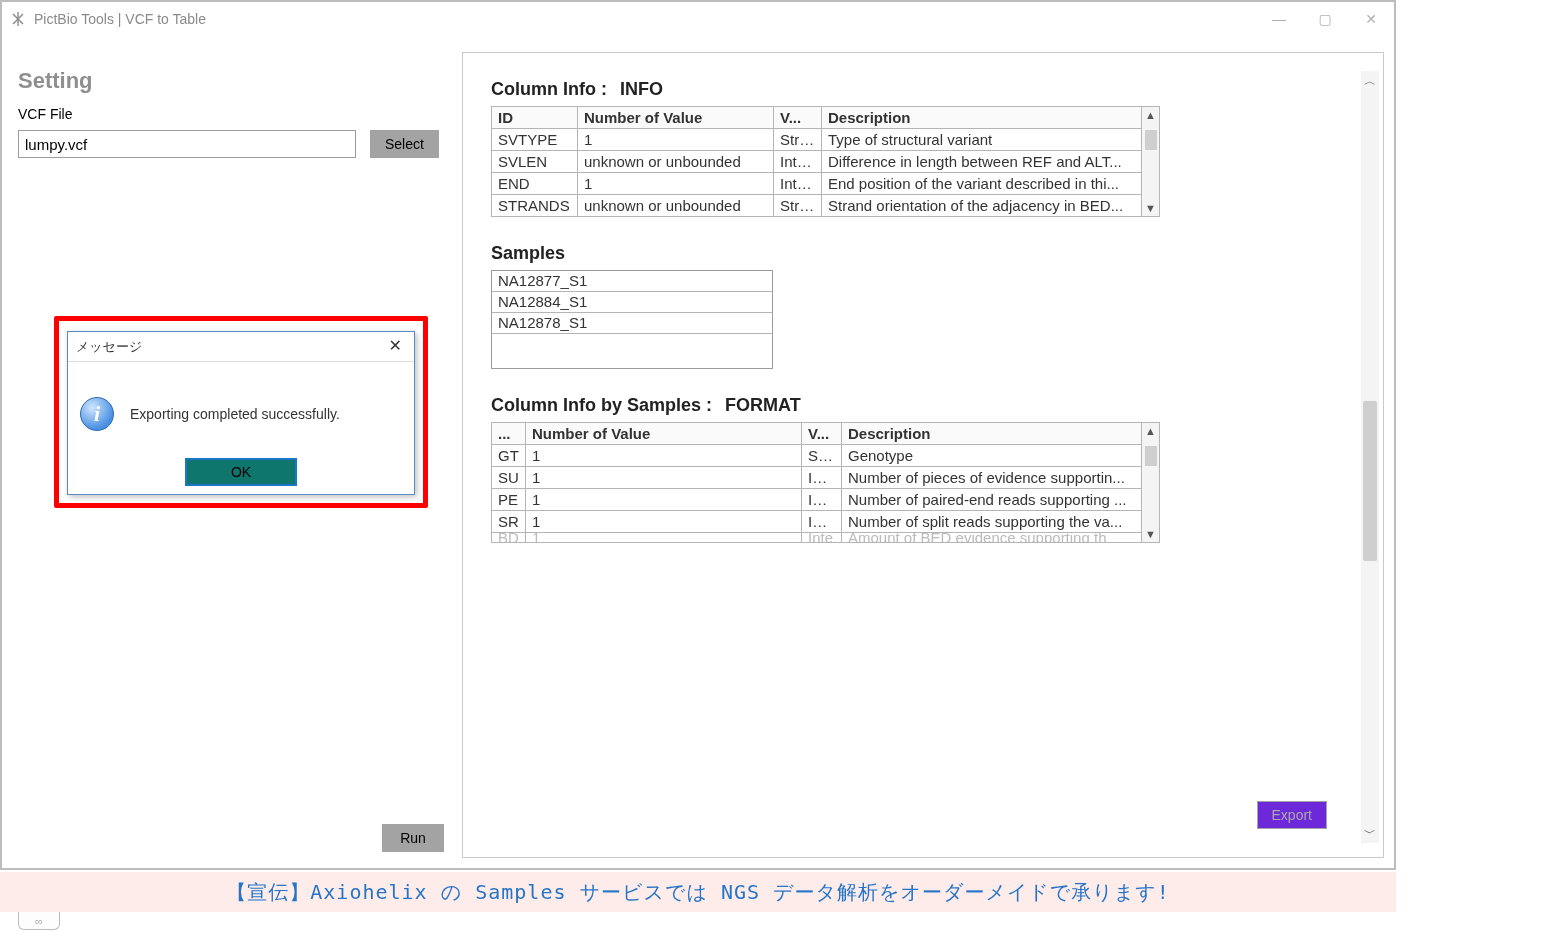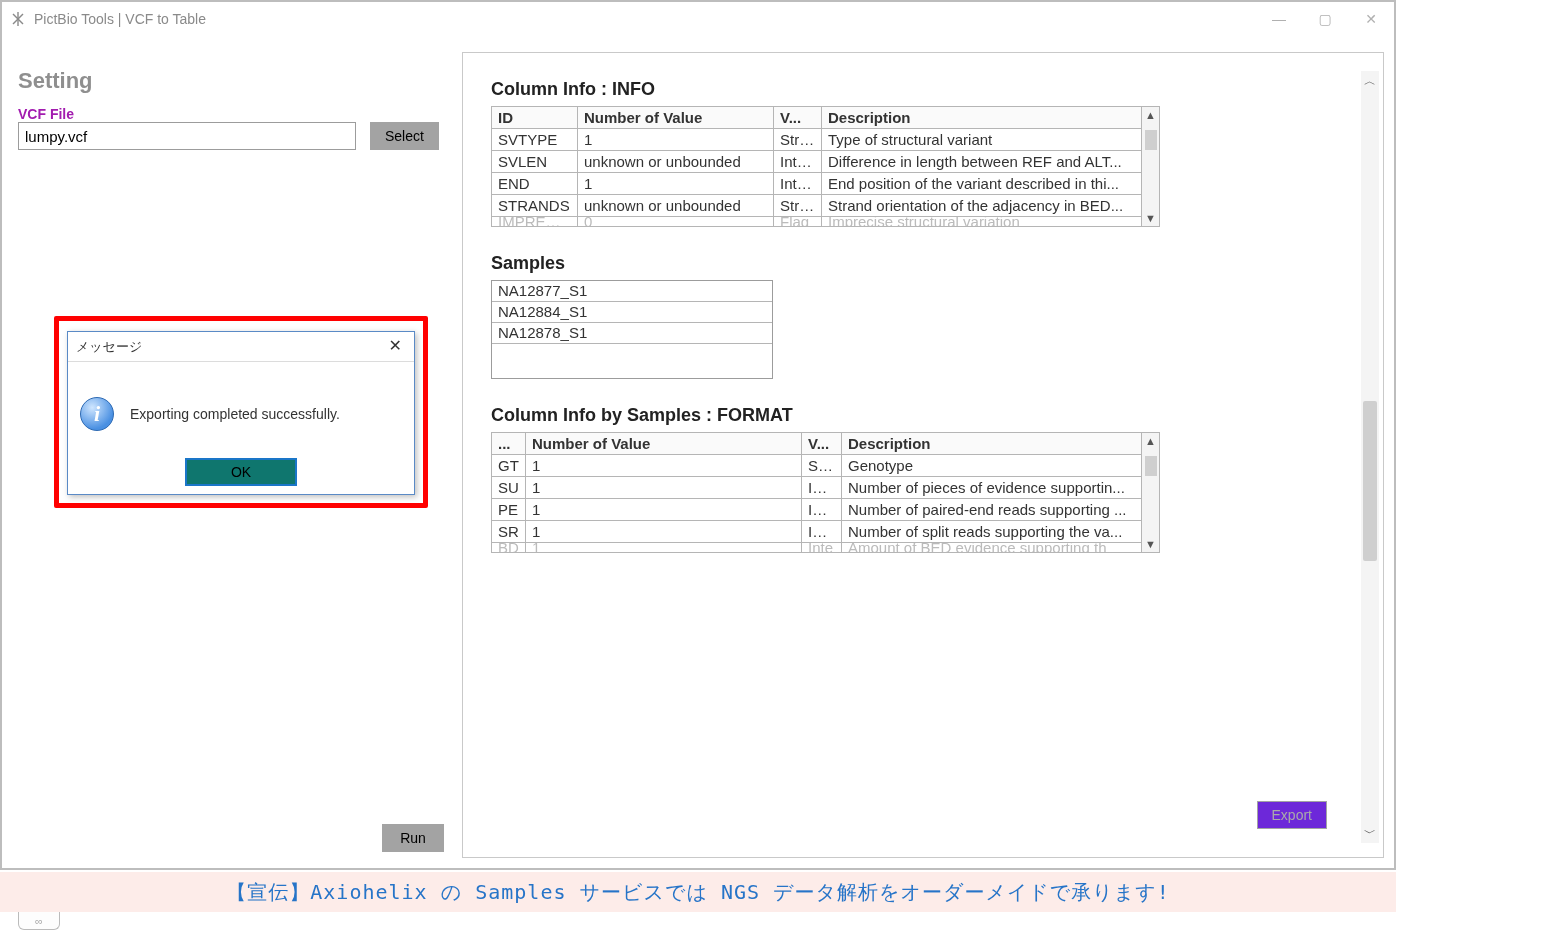--- a/index.html
+++ b/index.html
@@ -69,23 +69,23 @@
     margin-left: 6px;
     padding: 0 28px 14px 28px;
   }
   .panel-title {
     font-size: 22px;
     font-weight: 700;
     color: #8f8f8f;
     margin: 10px 0 12px 0;
   }
   .field-label {
-    font-weight: 700;
-    color: #a21caf;
-    margin-bottom: 0;
+    font-weight: 400;
+    color: #000000;
+    margin-bottom: 8px;
   }
   .file-row {
     display: flex;
     gap: 14px;
     align-items: flex-start;
   }
   .text-input {
     height: 28px;
     border: 1px solid #9c9c9c;
     padding: 2px 6px;
@@ -139,21 +139,21 @@
     height: 160px;
     background: #cfcfcf;
     border-radius: 2px;
   }
   .section-title {
     font-size: 18px;
     font-weight: 700;
     color: #222;
     margin: 26px 0 6px 0;
   }
-  .sub-bold { font-weight: 700; }
+  .sub-bold { font-weight: 700; margin-left: 8px;}
   .data-table {
     border: 1px solid #9c9c9c;
     border-collapse: collapse;
     width: 100%;
     table-layout: fixed;
     font-size: 15px;
   }
   .data-table th, .data-table td {
     border: 1px solid #b5b5b5;
     padding: 2px 6px;
@@ -401,26 +401,20 @@
                 <td>1</td>
                 <td>Integ...</td>
                 <td>End position of the variant described in thi...</td>
               </tr>
               <tr>
                 <td>STRANDS</td>
                 <td>unknown or unbounded</td>
                 <td>String</td>
                 <td>Strand orientation of the adjacency in BED...</td>
               </tr>
-              <tr class="partial-row" style="height: 10px;">
-                <td style="height: 10px; line-height: 6px; padding-top: 0px; padding-bottom: 0px;">IMPRECISE</td>
-                <td style="height: 10px; line-height: 6px; padding-top: 0px; padding-bottom: 0px;">0</td>
-                <td style="height: 10px; line-height: 6px; padding-top: 0px; padding-bottom: 0px;">Flag</td>
-                <td style="height: 10px; line-height: 6px; padding-top: 0px; padding-bottom: 0px;">Imprecise structural variation</td>
-              </tr>
             </tbody>
         </table>
         <div class="table-scroll">
           <span>▲</span>
           <div class="mini-thumb" style="top:23px;height:20px;"></div>
           <span>▼</span>
         </div>
       </div>
 
       <div class="section-title">Samples</div>

